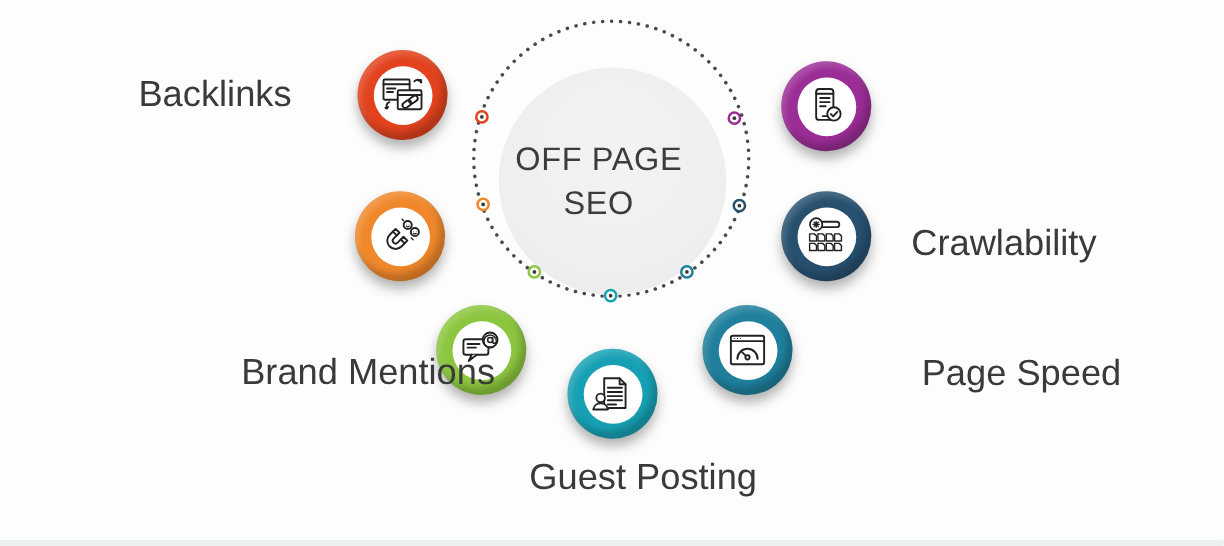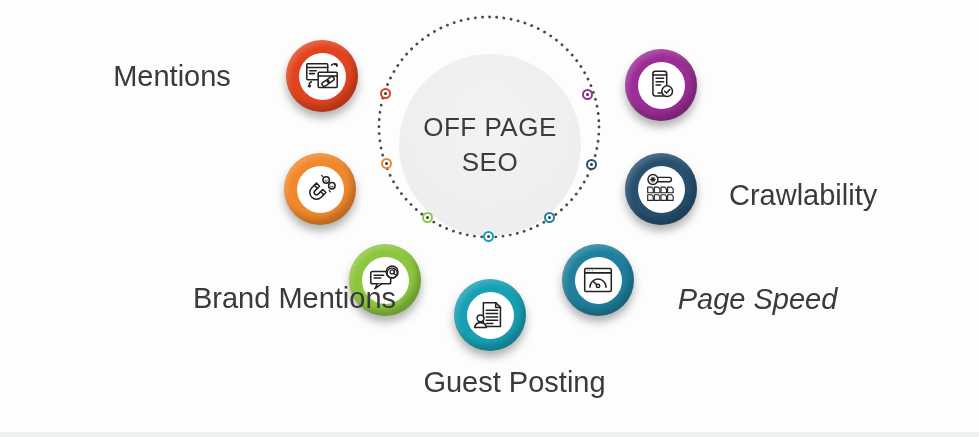--- a/index.html
+++ b/index.html
@@ -11,21 +11,21 @@
     position:relative;
     width:979px;height:437px;
     background:#FDFDFD;
     overflow:hidden;
   }
   .orbit-svg{position:absolute;left:0;top:0;}
   .center-circle{
     position:absolute;left:399px;top:54px;
     width:182px;height:182px;border-radius:50%;
     background:radial-gradient(circle at 50% 38%, #f3f3f3 0%, #eeeeee 70%, #eaeaea 100%);
-    display:flex;align-items:center;justify-content:center;
+    display:flex;align-items:center;
   }
   .center-title{
     width:160px;text-align:center;
     font-size:26px;line-height:1.35;font-weight:500;
     letter-spacing:.5px;color:#3c3c3c;
   }
   .marker{
     position:absolute;width:11px;height:11px;border-radius:50%;
     border:2px solid var(--c,#888);background:#fff;box-sizing:border-box;
     display:flex;align-items:center;justify-content:center;
@@ -192,20 +192,20 @@
         <line x1="14.8" y1="13" x2="22.8" y2="13"></line>
         <line x1="14.8" y1="16.5" x2="22.8" y2="16.5"></line>
         <line x1="14.8" y1="20" x2="19.5" y2="20"></line>
         <line x1="17" y1="28.3" x2="21" y2="28.3"></line>
         <circle cx="26.5" cy="26.5" r="5.6" fill="#fff"></circle>
         <path d="M23.9 26.6 l1.9 1.9 l3.5 -3.8"></path>
       </svg>
     </div>
   </div>
 
-  <div class="label" style="left:72px;top:59px;width:200px;text-align:center;">Mentions</div>
+  <div class="label" style="left:72px;top:59px;width:200px;text-align:center;">Backlinks</div>
   <div class="label" style="left:160px;top:281px;width:205px;text-align:center;margin-left:32px;">Brand Mentions</div>
   <div class="label" style="left:402px;top:365px;width:225px;text-align:center;">Guest Posting</div>
-  <div class="label" style="left:650px;top:282px;width:215px;text-align:center;font-style:italic;">Page Speed</div>
+  <div class="label" style="left:682px;top:282px;width:215px;text-align:right;">Page Speed</div>
   <div class="label" style="left:729px;top:178px;width:200px;text-align:left;">Crawlability</div>
 
   <div class="footer-bar"></div>
 </div>
 
 </body></html>

